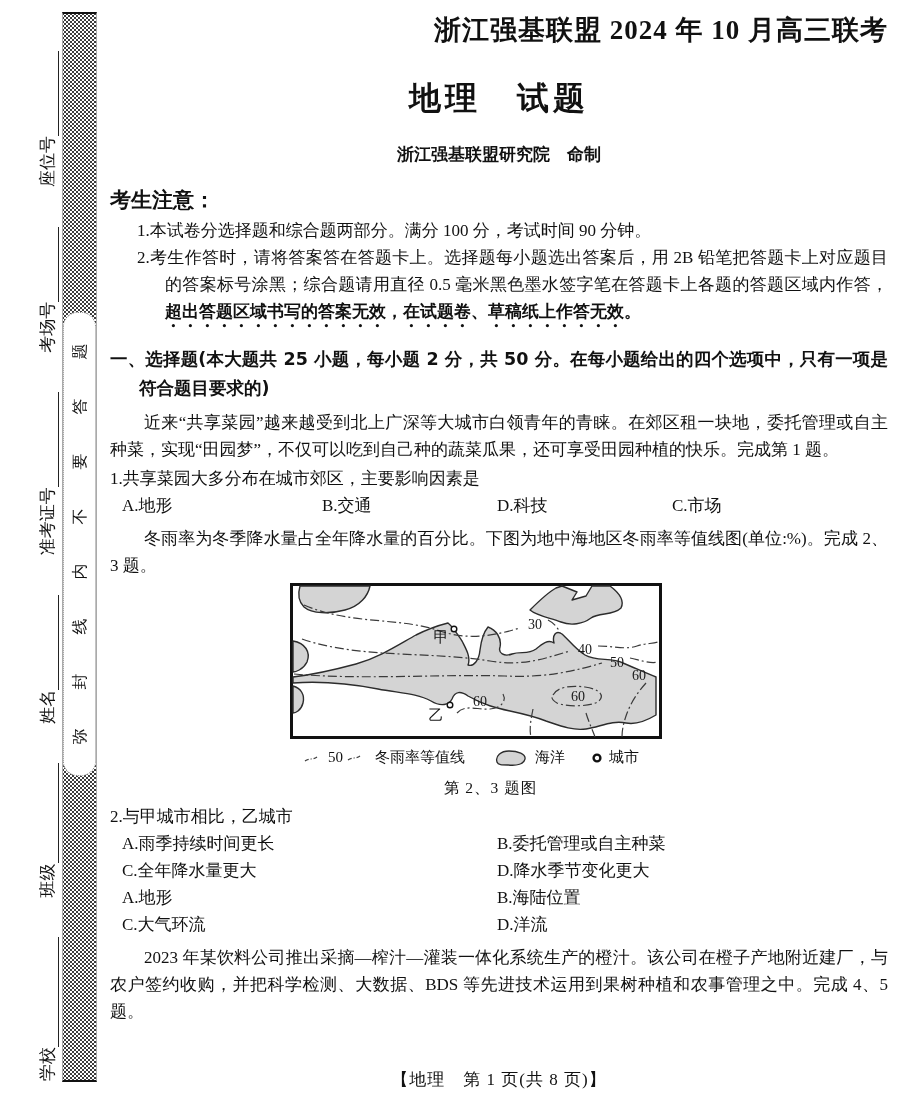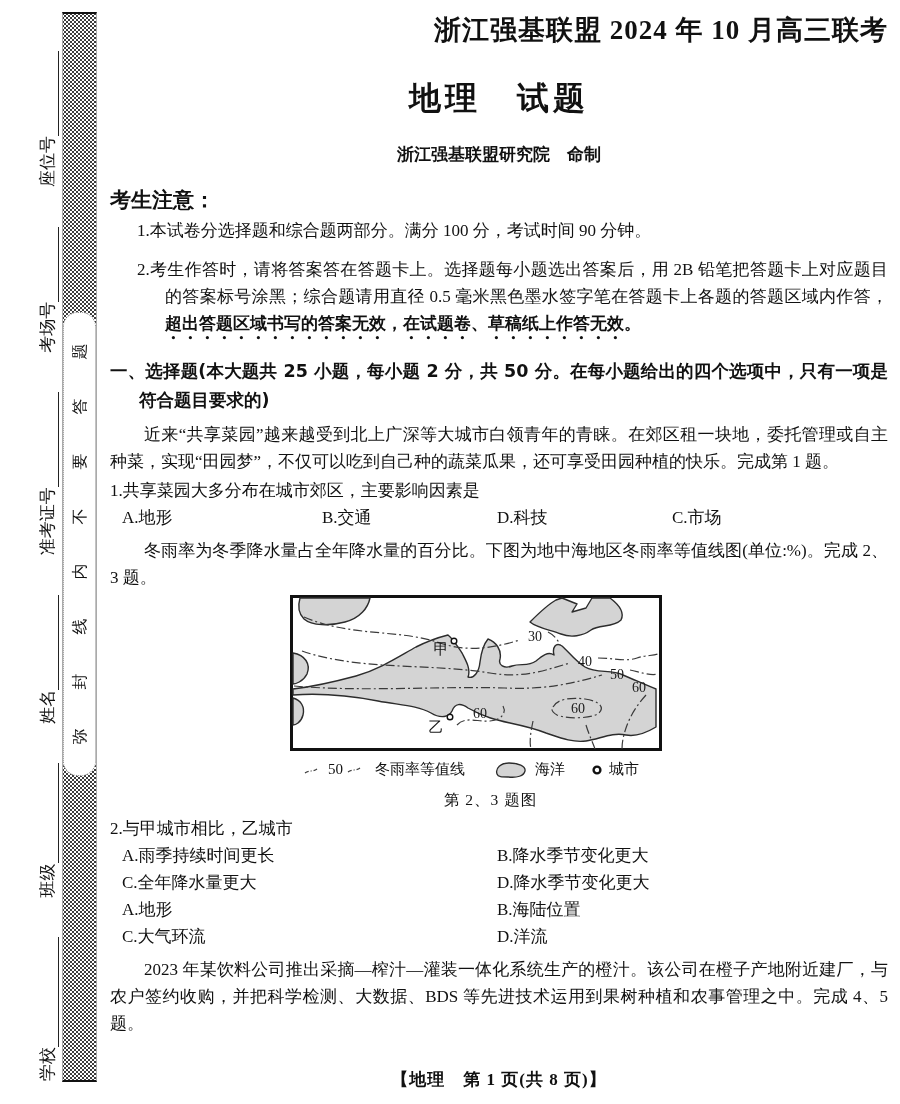--- a/index.html
+++ b/index.html
@@ -43,21 +43,21 @@
   }
 
   
   .content{position:absolute;left:110px;top:0;width:778px;font-size:17px;line-height:27px;}
   .hei{font-family:"DejaVu Sans","Liberation Sans",sans-serif;font-weight:700;}
   .title{margin:12px 0 0;text-align:right;font-size:27px;line-height:36px;font-weight:700;letter-spacing:1px;}
   .subject{margin:30px 0 0;text-align:center;font-size:32px;line-height:40px;font-weight:700;letter-spacing:4px;}
   .issuer{margin:26px 0 0;text-align:center;font-size:17px;line-height:20px;font-weight:700;}
   .notice{margin-top:24px;}
   .notice-heading{font-size:21px;line-height:24px;}
-  .notice-item1{margin:5px 0 12px 27px;font-family:Liberation Serif, serif;}
+  .notice-item1{margin:5px 0 0 27px;font-family:Liberation Serif, serif;}
   .notice-item2{margin:0 0 0 55px;text-indent:-28px;text-align:justify;}
   .em-dots{
     font-weight:700;font-family:"DejaVu Sans","Liberation Sans",sans-serif;
     -webkit-text-emphasis-style:filled dot;-webkit-text-emphasis-position:under;
     text-emphasis-style:filled dot;text-emphasis-position:under right;
   }
   .section-heading{margin:14px 0 0;padding-left:29px;text-indent:-29px;font-size:17.5px;line-height:29px;text-align:justify;}
   .passage{margin-top:6px;text-indent:2em;text-align:justify;}
   .stem{margin-top:2px;}
   .opts4{margin:0 0 0 12px;display:grid;grid-template-columns:200px 175px 175px auto;}
@@ -67,21 +67,21 @@
   
   .figure{margin:4px 0 0 180px;width:401px;}
   .map-svg{display:block;}
   .legend{margin-top:5px;display:flex;align-items:center;font-size:15px;padding-left:14px;}
   .legend .item{display:flex;align-items:center;margin-right:26px;white-space:nowrap;}
   .legend svg{margin-right:6px;display:block;}
   .legend .iso-val{margin:0 4px;font-size:15px;}
   .caption{margin-top:3px;text-align:center;font-size:15.5px;letter-spacing:1px;}
 
   .footer{position:absolute;left:110px;top:1068px;width:778px;text-align:center;
-    font-size:17px;font-weight:700;letter-spacing:1px;}
+    font-size:17px;font-weight:400;letter-spacing:1px;}
 </style>
 </head>
 <body>
 
 <div class="side-fields">
   <span class="side-field">
       <span>学校</span>
       <span class="blank b110"></span>
     </span>
   <span class="side-field">
@@ -240,21 +240,21 @@
           </svg>
         <span>城市</span>
       </span>
     </div>
     <div class="caption">第 2、3 题图</div>
   </div>
 
   <div class="stem">2.与甲城市相比，乙城市</div>
   <div class="opts2">
     <span class="opt">A.雨季持续时间更长</span>
-    <span class="opt">B.降水季节变化更大</span>
+    <span class="opt">B.委托管理或自主种菜</span>
     <span class="opt">C.全年降水量更大</span>
     <span class="opt">D.降水季节变化更大</span>
   </div>
 
   <div class="opts2">
     <span class="opt">A.地形</span>
     <span class="opt">B.海陆位置</span>
     <span class="opt">C.大气环流</span>
     <span class="opt">D.洋流</span>
   </div>

